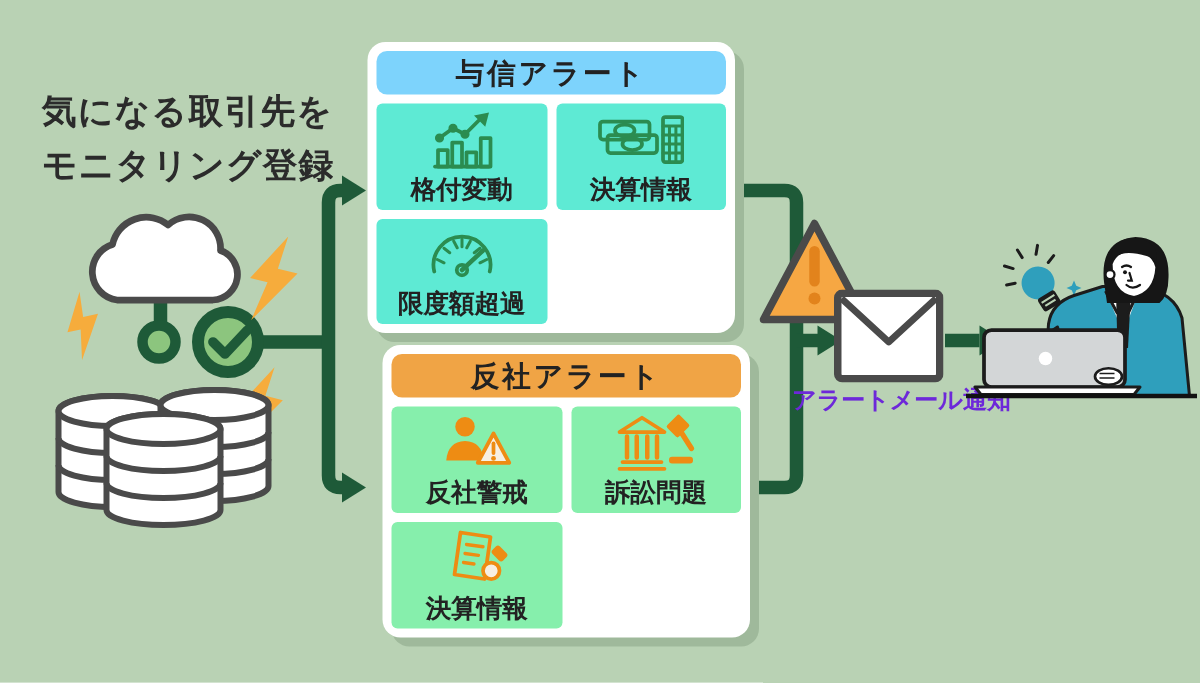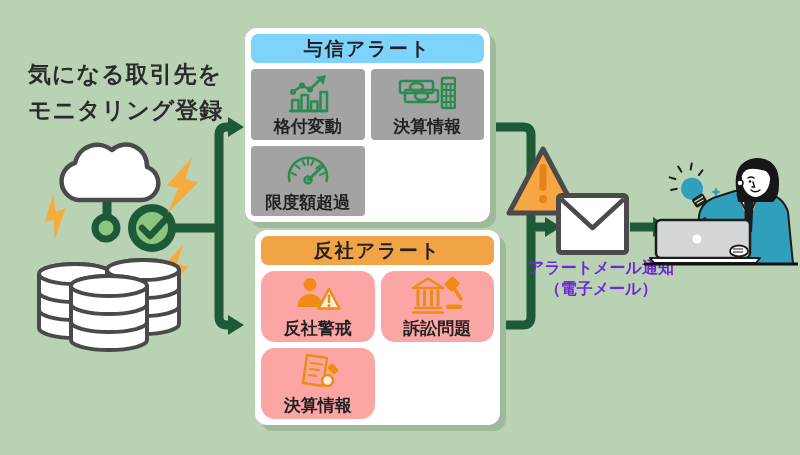--- a/index.html
+++ b/index.html
@@ -14,22 +14,22 @@
              box-shadow:6px 6px 0 #9fb99b;padding:6px;box-sizing:border-box;}
   .alert-box.credit{top:28px;height:194px;}
   .alert-box.antisocial{top:230px;height:195px;margin-left:10px;}
   .alert-header{height:29px;border-radius:7px;display:flex;align-items:center;justify-content:center;
                 font-size:19px;font-weight:700;color:#222222;margin-bottom:6px;letter-spacing:2px;}
   .credit .alert-header{background:#7dd3fc;}
   .antisocial .alert-header{background:#f0a445;}
   .cell-grid{display:grid;grid-template-columns:1fr 1fr;grid-template-rows:1fr 1fr;gap:6px;height:calc(100% - 35px);}
   .cell{border-radius:4px;display:flex;flex-direction:column;align-items:center;justify-content:flex-end;
         padding-bottom:4px;}
-  .credit .cell{background:#a3a3a3;color:#2b8c50;}
-  .antisocial .cell{background:#fca5a5;color:#ee8c13;border-radius:14px;}
+  .credit .cell{background:#5eead4;color:#2b8c50;}
+  .antisocial .cell{background:#86efac;color:#ee8c13;}
   .cell .icon-wrap{flex:1;display:flex;align-items:center;justify-content:center;}
   .cell-label{font-size:17px;font-weight:700;color:#222222;line-height:19px;}
 
   .mail-caption{left:520px;top:257px;width:162px;text-align:center;font-size:16px;font-weight:600;
                 color:#6d28d9;line-height:21px;}
 
   .ic{stroke:currentColor;fill:none;stroke-width:2.5;stroke-linecap:round;stroke-linejoin:round;}
 </style>
 </head>
 <body>
@@ -194,21 +194,20 @@
     <circle cx="40" cy="56" r="4" fill="#e2831c"></circle>
   </svg>
 
   <svg class="abs" style="left:556px;top:193px" width="73" height="62" viewBox="0 0 73 62">
     <rect x="2.5" y="2.5" width="68" height="57" rx="3" fill="#ffffff" stroke="#4a4a4a" stroke-width="5"></rect>
     <path d="M5 6 L36.5 35 L68 6" fill="none" stroke="#4a4a4a" stroke-width="4.5" stroke-linejoin="round"></path>
   </svg>
 
   <div class="abs mail-caption">
     <div>アラートメール通知</div>
-    <div>（電子メール）</div>
   </div>
 
   <svg class="abs" style="left:640px;top:152px" width="160" height="115" viewBox="0 0 160 115">
 
     <g transform="rotate(-32 51 35)">
       <path d="M51 17 V11 M42 20 l-4 -4.5 M60 20 l4 -4.5 M38 29 l-5.5 -2 M64 29 l5.5 -2" stroke="#1c1c1c" stroke-width="2" fill="none" stroke-linecap="round"></path>
       <circle cx="51" cy="37" r="11" fill="#2f9fbc"></circle>
       <rect x="44.5" y="46" width="13" height="10" rx="2" fill="#1c1c1c"></rect>
       <path d="M46 49.5 h10 M47 52.5 h8" stroke="#b9d2b4" stroke-width="1.4"></path>
     </g>

